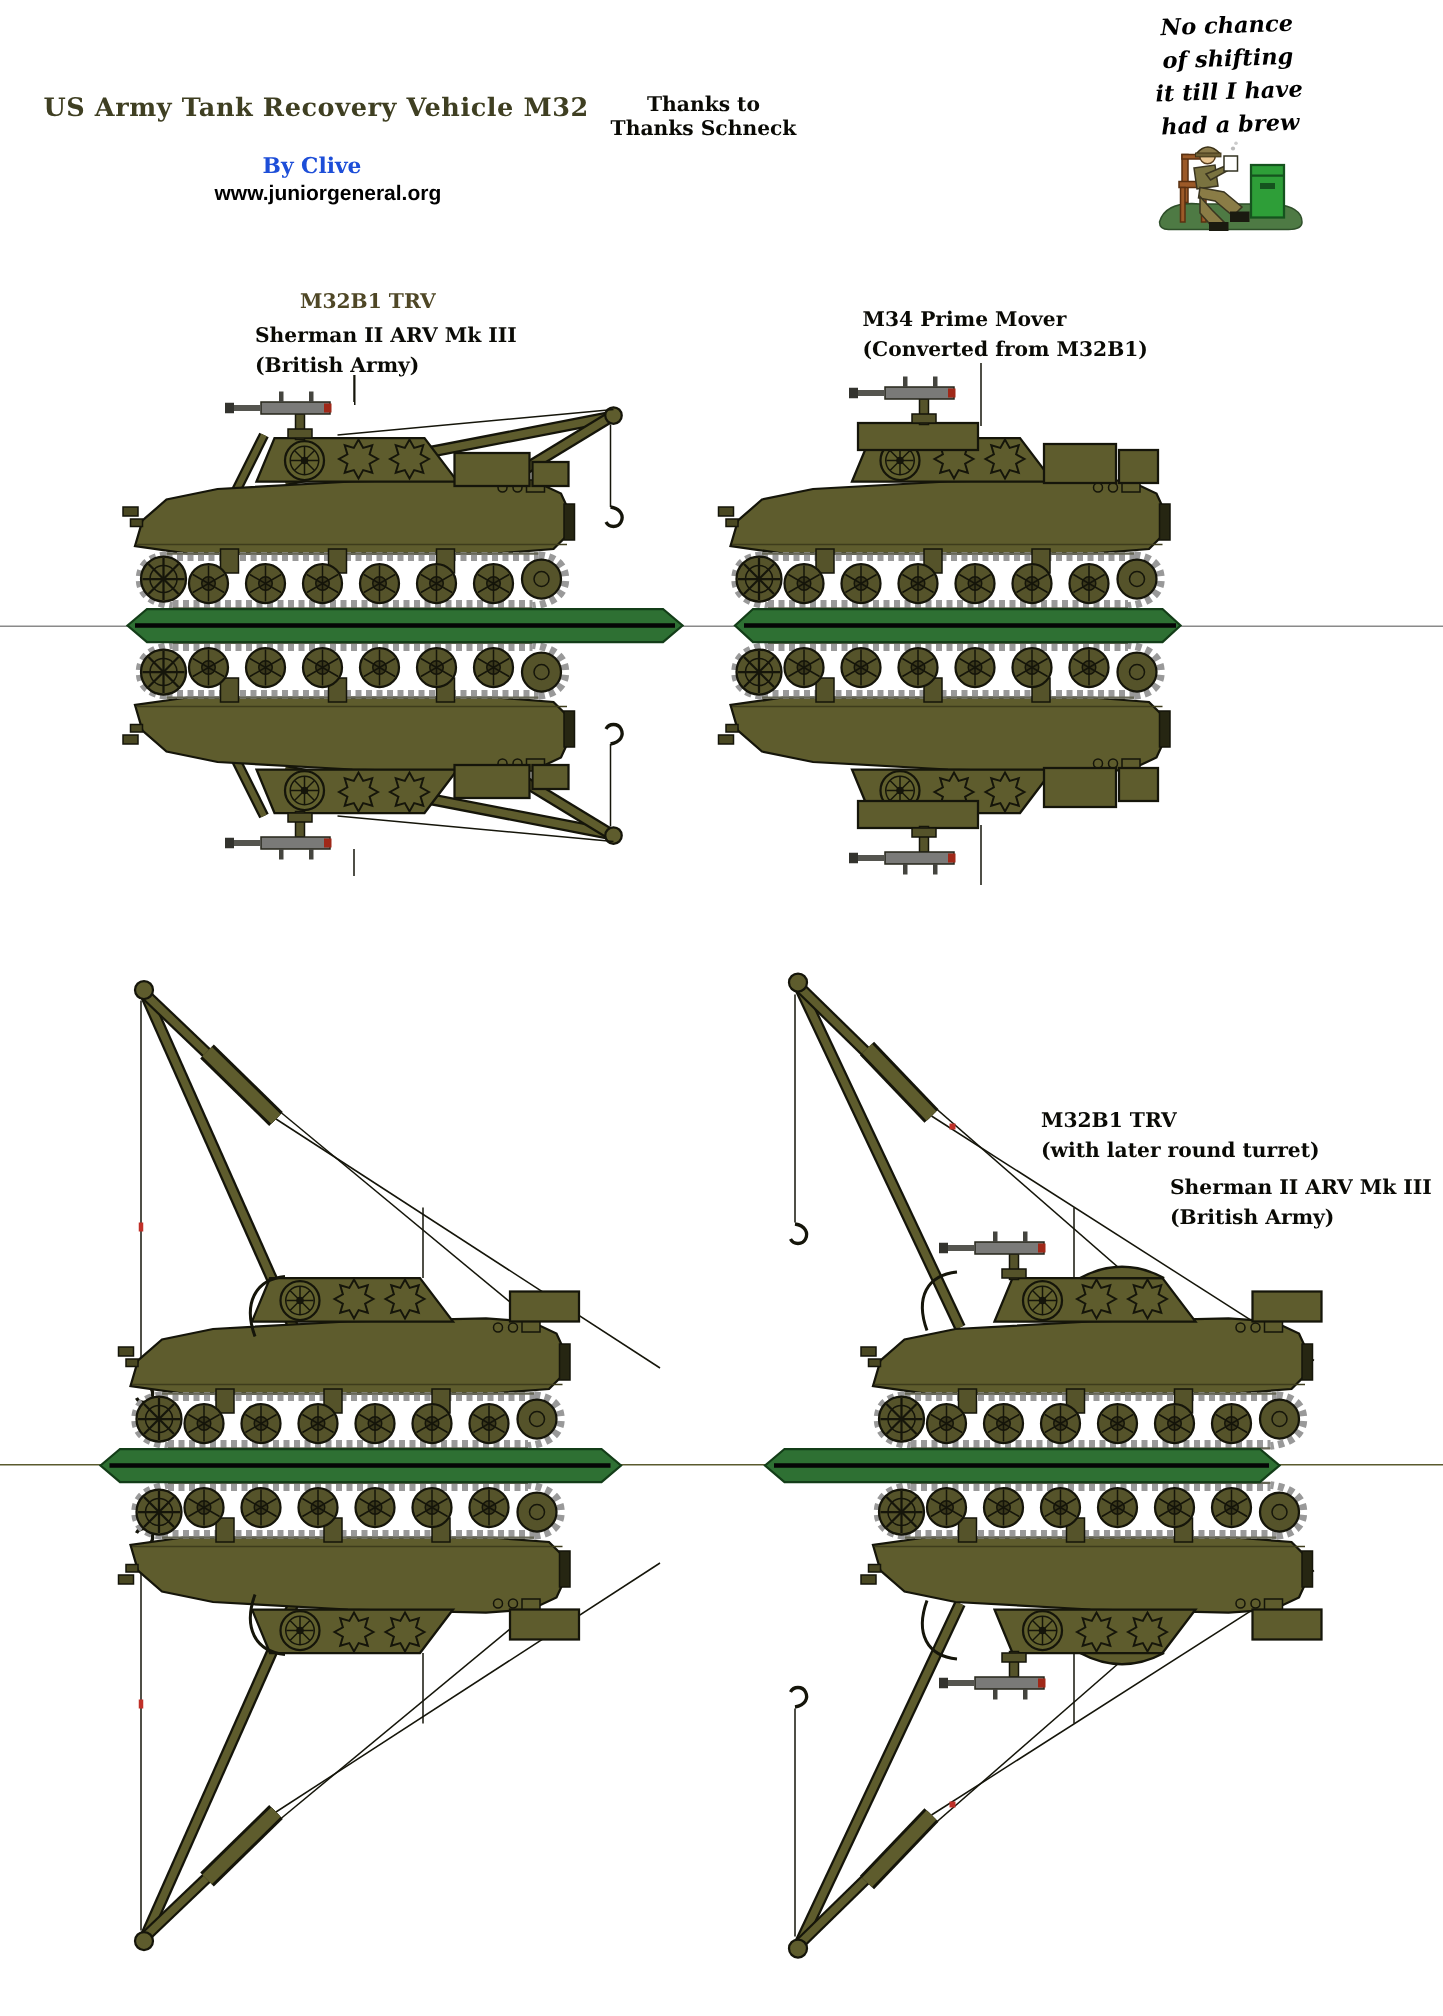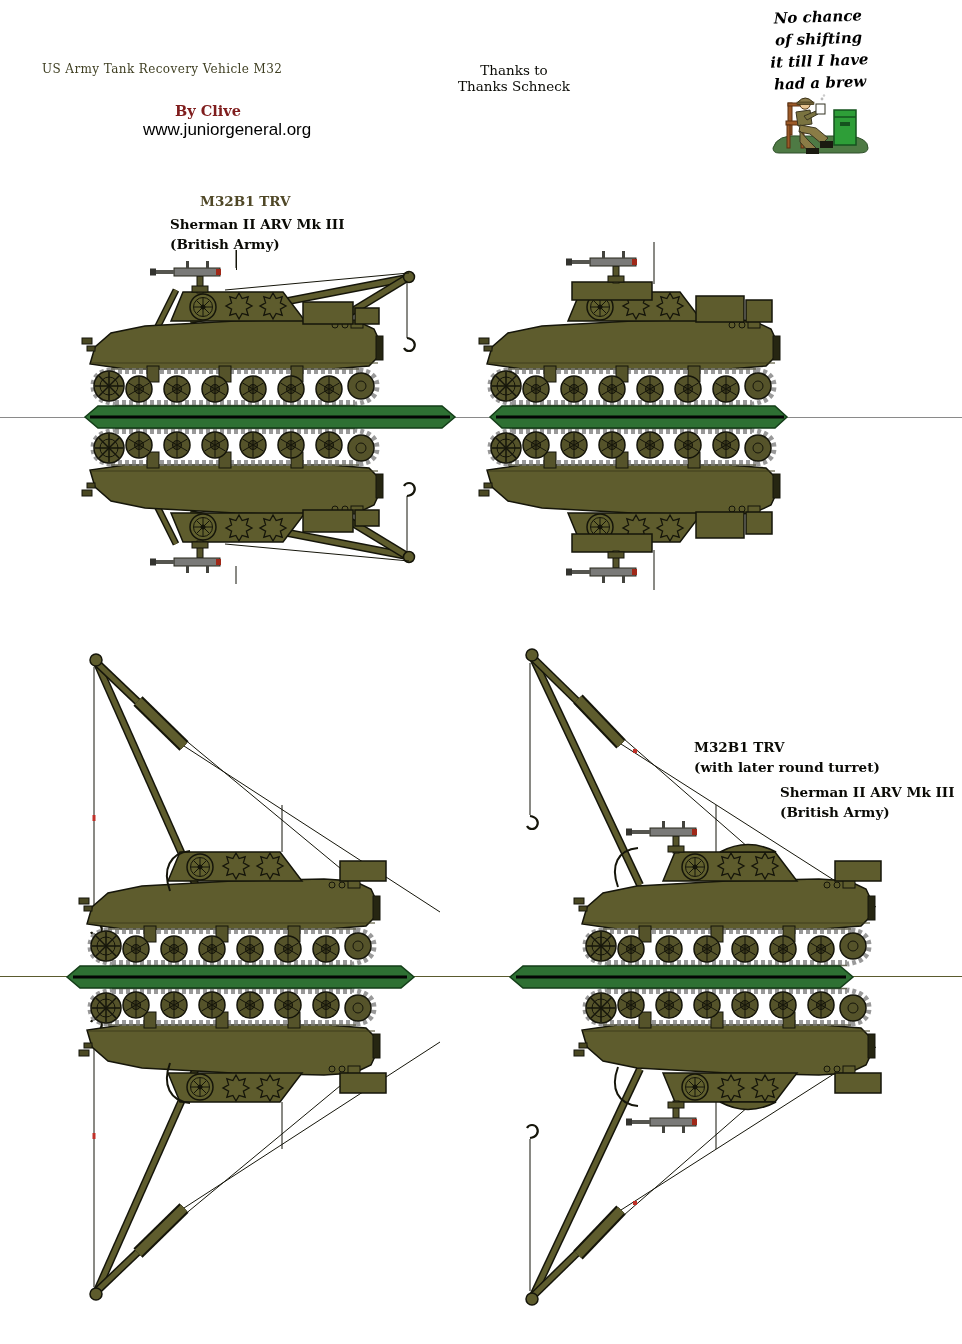--- a/index.html
+++ b/index.html
@@ -1,26 +1,26 @@
 <!DOCTYPE html>
 <html><head>
 <meta charset="utf-8">
 <style>
   *{margin:0;padding:0;box-sizing:border-box}
   html,body{background:#fff}
   .page{position:relative;width:962px;height:1344px;background:#ffffff;overflow:hidden;
         font-family:"DejaVu Serif",serif;color:#0a0a05}
   .abs{position:absolute}
-  .title{position:absolute;left:42px;top:62px;font-size:12px;font-weight:normal;
+  .title{position:absolute;left:29px;top:62px;font-size:17px;font-weight:bold;
          letter-spacing:.4px;color:#3f3f22;white-space:nowrap}
-  .byline{position:absolute;left:175px;top:102px;font-size:14.5px;font-weight:bold;color:#7f1d1d}
-  .website{position:absolute;left:143px;top:120px;font-size:17px;font-weight:normal;color:#000;
+  .byline{position:absolute;left:175px;top:102px;font-size:14.5px;font-weight:bold;color:#1d4ed8}
+  .website{position:absolute;left:143px;top:120px;font-size:14px;font-weight:bold;color:#000;
            font-family:"Liberation Sans",sans-serif}
-  .thanks{position:absolute;left:439px;top:63px;width:150px;text-align:center;
-          font-size:13.5px;line-height:15.5px;font-weight:normal;color:#0a0a05}
+  .thanks{position:absolute;left:394px;top:63px;width:150px;text-align:center;
+          font-size:13.5px;line-height:15.5px;font-weight:bold;color:#0a0a05}
   .quote{position:absolute;left:766px;top:6px;width:106px;text-align:center;
          font-size:15px;line-height:22px;font-weight:bold;font-style:italic;
          transform:rotate(-2deg);color:#000}
   .lbl{position:absolute;font-size:13.5px;line-height:19.5px;font-weight:bold;
        color:#0a0a05;white-space:nowrap}
   .hline{position:absolute;height:1px;left:0;width:962px}
   svg{display:block}
 </style>
 </head>
 <body>
@@ -144,20 +144,24 @@
   </svg>
 
   <div class="hline" style="top:417px;background:#8a8a8a"></div>
   <div class="hline" style="top:976px;background:#5a5a2e"></div>
 
   <div class="lbl" style="left:200px;top:192px;color:#4f4726">M32B1 TRV</div>
   <div class="lbl" style="left:170px;top:215px">
     <div>Sherman II ARV Mk III</div>
     <div>(British Army)</div>
   </div>
+  <div class="lbl" style="left:575px;top:204px">
+    <div>M34 Prime Mover</div>
+    <div>(Converted from M32B1)</div>
+  </div>
   <div class="lbl" style="left:694px;top:738px">
     <div>M32B1 TRV</div>
     <div>(with later round turret)</div>
   </div>
   <div class="lbl" style="left:780px;top:783px">
     <div>Sherman II ARV Mk III</div>
     <div>(British Army)</div>
   </div>
 
   <svg class="abs" style="left:40px;top:240px" width="420" height="350" viewBox="0 0 420 350">

